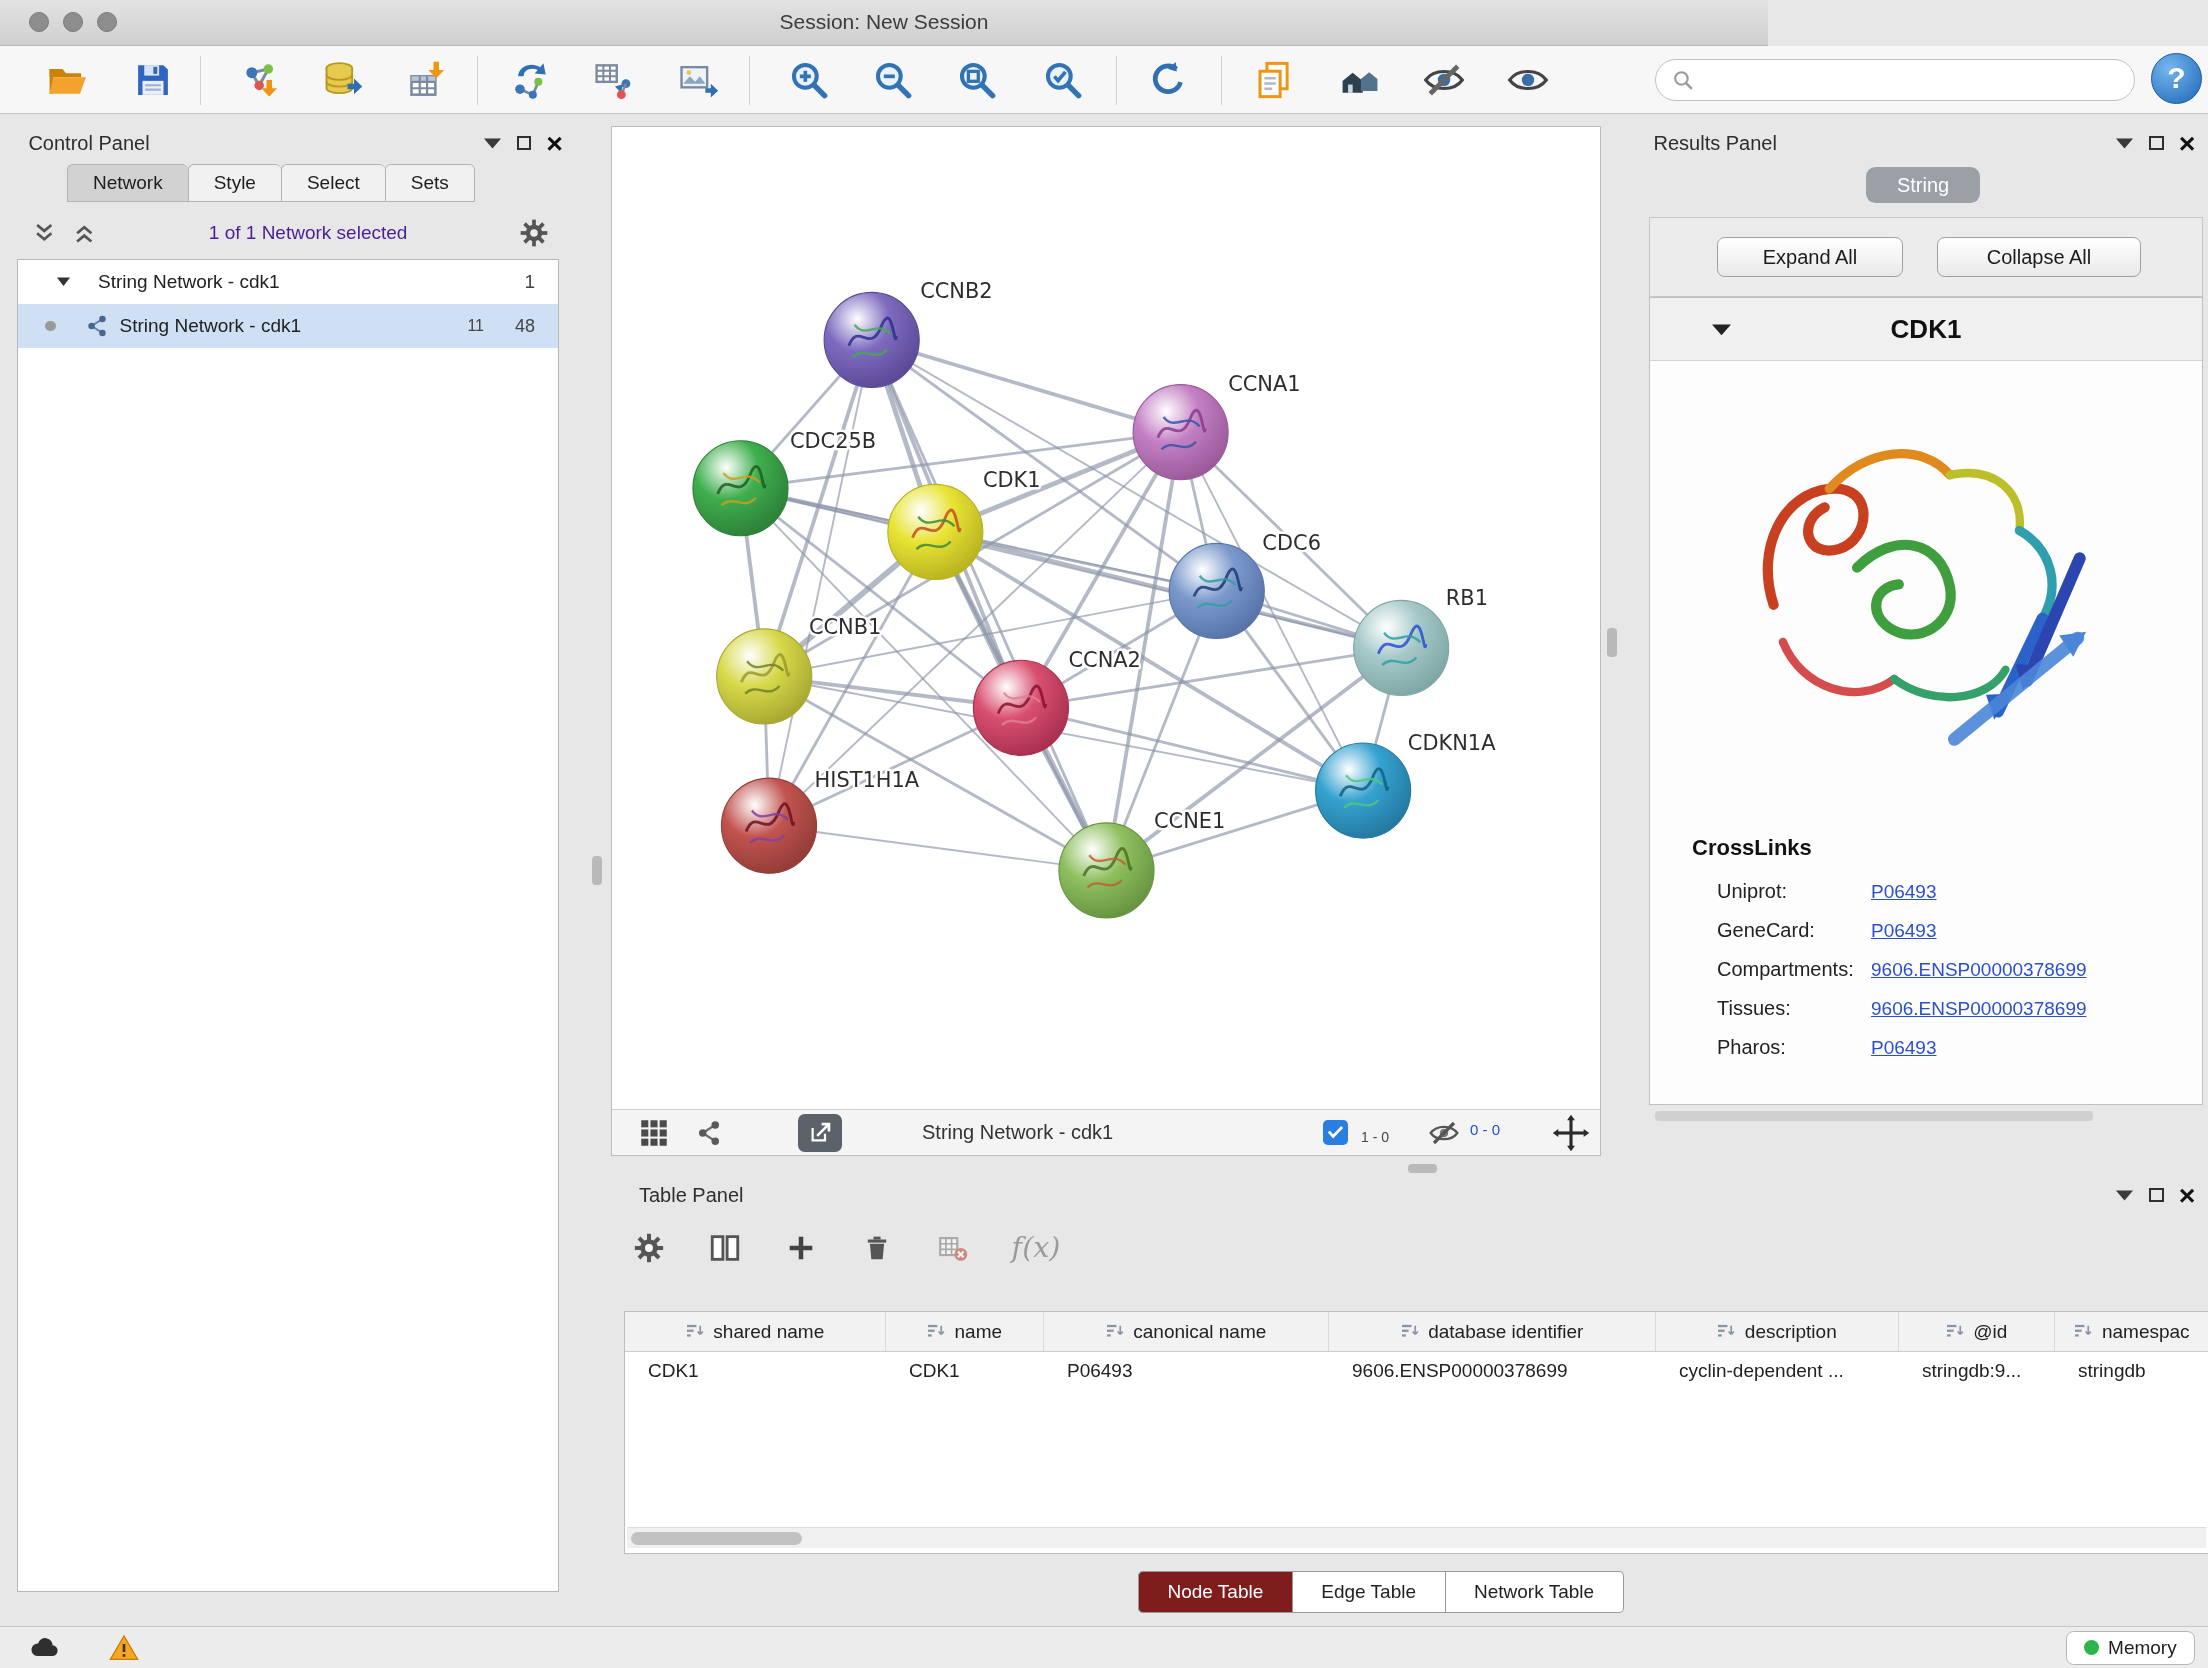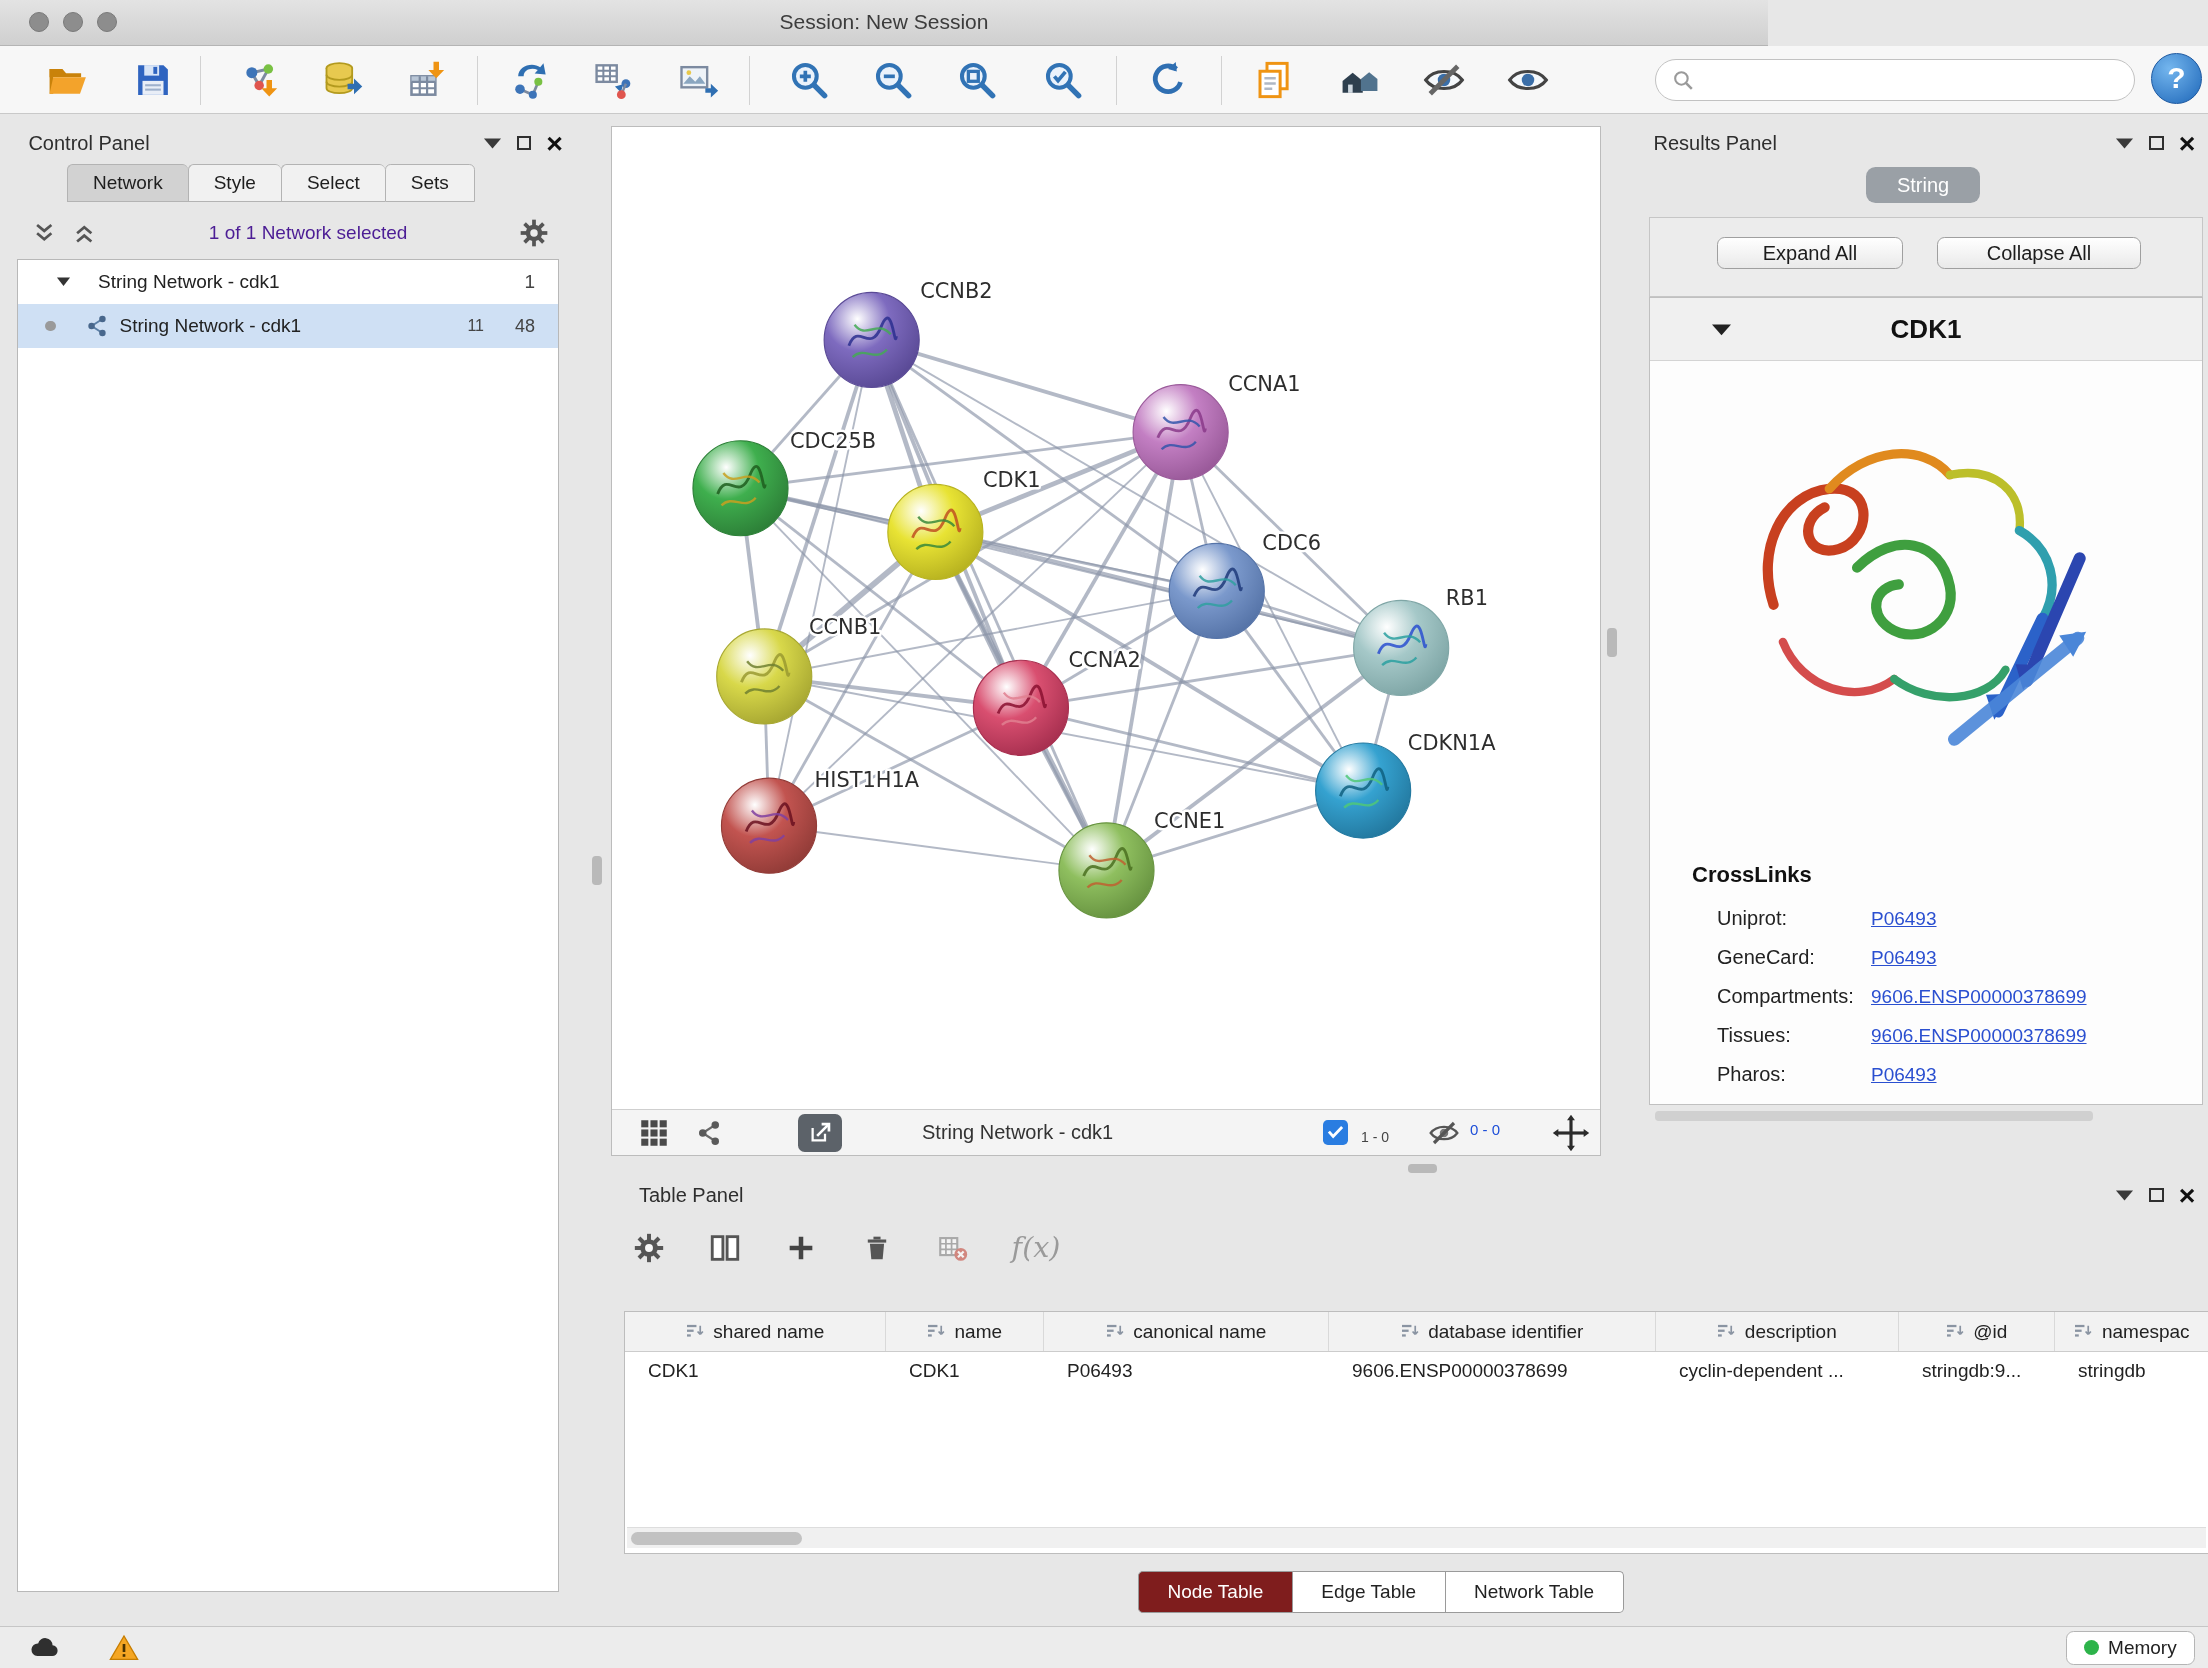--- a/index.html
+++ b/index.html
@@ -33,21 +33,21 @@
 .tree-row.selected{background:#cfe0f4}
 .dot{width:10.5px;height:10.5px;border-radius:50%;background:#9a9a9a;display:inline-block}
 
 .netpanel{left:611px;top:126px;width:990px;height:1030px;background:#fff;border:1px solid #bcbcbc}
 .netbar{position:absolute;left:0;top:982px;width:988px;height:46px;background:#f4f4f4;border-top:1px solid #cfcfcf}
 .cbx{width:25px;height:25px;background:#2a7de1;border-radius:4.8px;display:inline-flex;align-items:center;justify-content:center}
 .darkbtn{position:absolute;left:186px;top:3.8px;width:44px;height:38px;background:#5c6269;border-radius:6.7px;display:flex;align-items:center;justify-content:center}
 
 .badge{position:absolute;left:1866px;top:167px;width:114px;height:36px;background:#9aa0a6;border-radius:9.5px;color:#fff;font-size:20px;display:flex;align-items:center;justify-content:center}
 .expbox{position:absolute;left:1649px;top:217px;width:554px;height:80px;border:1px solid #c6c6c6;background:#ececec}
-.btn{height:32px;padding:0 27px;border:1px solid #9f9f9f;border-radius:7.6px;background:linear-gradient(#ffffff,#e9e9e9);font-size:20px;display:inline-flex;align-items:center;justify-content:center;color:#1c1c1c}
+.btn{height:40px;padding:0 27px;border:1px solid #9f9f9f;border-radius:7.6px;background:linear-gradient(#ffffff,#e9e9e9);font-size:20px;display:inline-flex;align-items:center;justify-content:center;color:#1c1c1c}
 .genebox{position:absolute;left:1649px;top:297px;width:554px;height:808px;border:1px solid #c0c0c0;background:#fdfdfd}
 .genehdr{position:relative;height:63px;background:#f0f0f0;border-bottom:1px solid #d4d4d4;display:flex;align-items:center;justify-content:center}
 .xl-row{display:grid;grid-template-columns:179px auto;align-items:baseline;margin-bottom:16px}
 .link{color:#2a4fd0;text-decoration:underline;font-size:19px}
 
 .ttool{position:absolute;left:624px;top:1223px;display:flex;gap:27px;align-items:center}
 .tico{width:49px;height:49px;display:flex;align-items:center;justify-content:center;border-radius:5.7px}
 .tablebox{position:absolute;left:624px;top:1311px;width:1585px;height:243px;background:#fff;border:1px solid #bdbdbd;overflow:hidden}
 .thead{display:grid;grid-template-columns:261px 158px 285px 327px 243px 156px 154px;height:40px;background:#f2f2f2;border-bottom:1px solid #cccccc}
 .th{display:flex;align-items:center;justify-content:center;gap:8.6px;font-size:19px;color:#222;border-right:1px solid #d9d9d9;overflow:hidden;white-space:nowrap}
@@ -551,21 +551,21 @@
       <path d="M190 290 C230 320 290 315 310 280" stroke="#35a06a" stroke-width="9"></path>
       <path d="M325 130 C360 150 370 190 350 225" stroke="#2f9fae" stroke-width="10"></path>
       <path d="M350 225 L302 325" stroke="#2b62c9" stroke-width="13"></path>
       <path d="M298 334 l-9 -27 l25 -1 z" fill="#2b62c9" stroke="none"></path>
       <path d="M390 160 L333 292" stroke="#2b46b0" stroke-width="13"></path>
       <path d="M329 302 l-8 -28 l26 1 z" fill="#2b46b0" stroke="none"></path>
       <path d="M255 355 L388 246" stroke="#4a86d8" stroke-width="14" opacity="0.9"></path>
       <path d="M397 239 l-29 4 l15 23 z" fill="#4a86d8" stroke="none"></path>
     </g>
   </svg>
-  <div style="position:absolute;left:42px;top:564px;width:485px">
+  <div style="position:absolute;left:42px;top:537px;width:485px">
     <div style="font-size:22px;font-weight:bold;margin-bottom:19px;color:#111">CrossLinks</div>
     <div class="xl-row">
       <span style="font-size:20px;padding-left:25px">Uniprot:</span>
       <a class="link" href="#">P06493</a>
     </div>
     <div class="xl-row">
       <span style="font-size:20px;padding-left:25px">GeneCard:</span>
       <a class="link" href="#">P06493</a>
     </div>
     <div class="xl-row">

